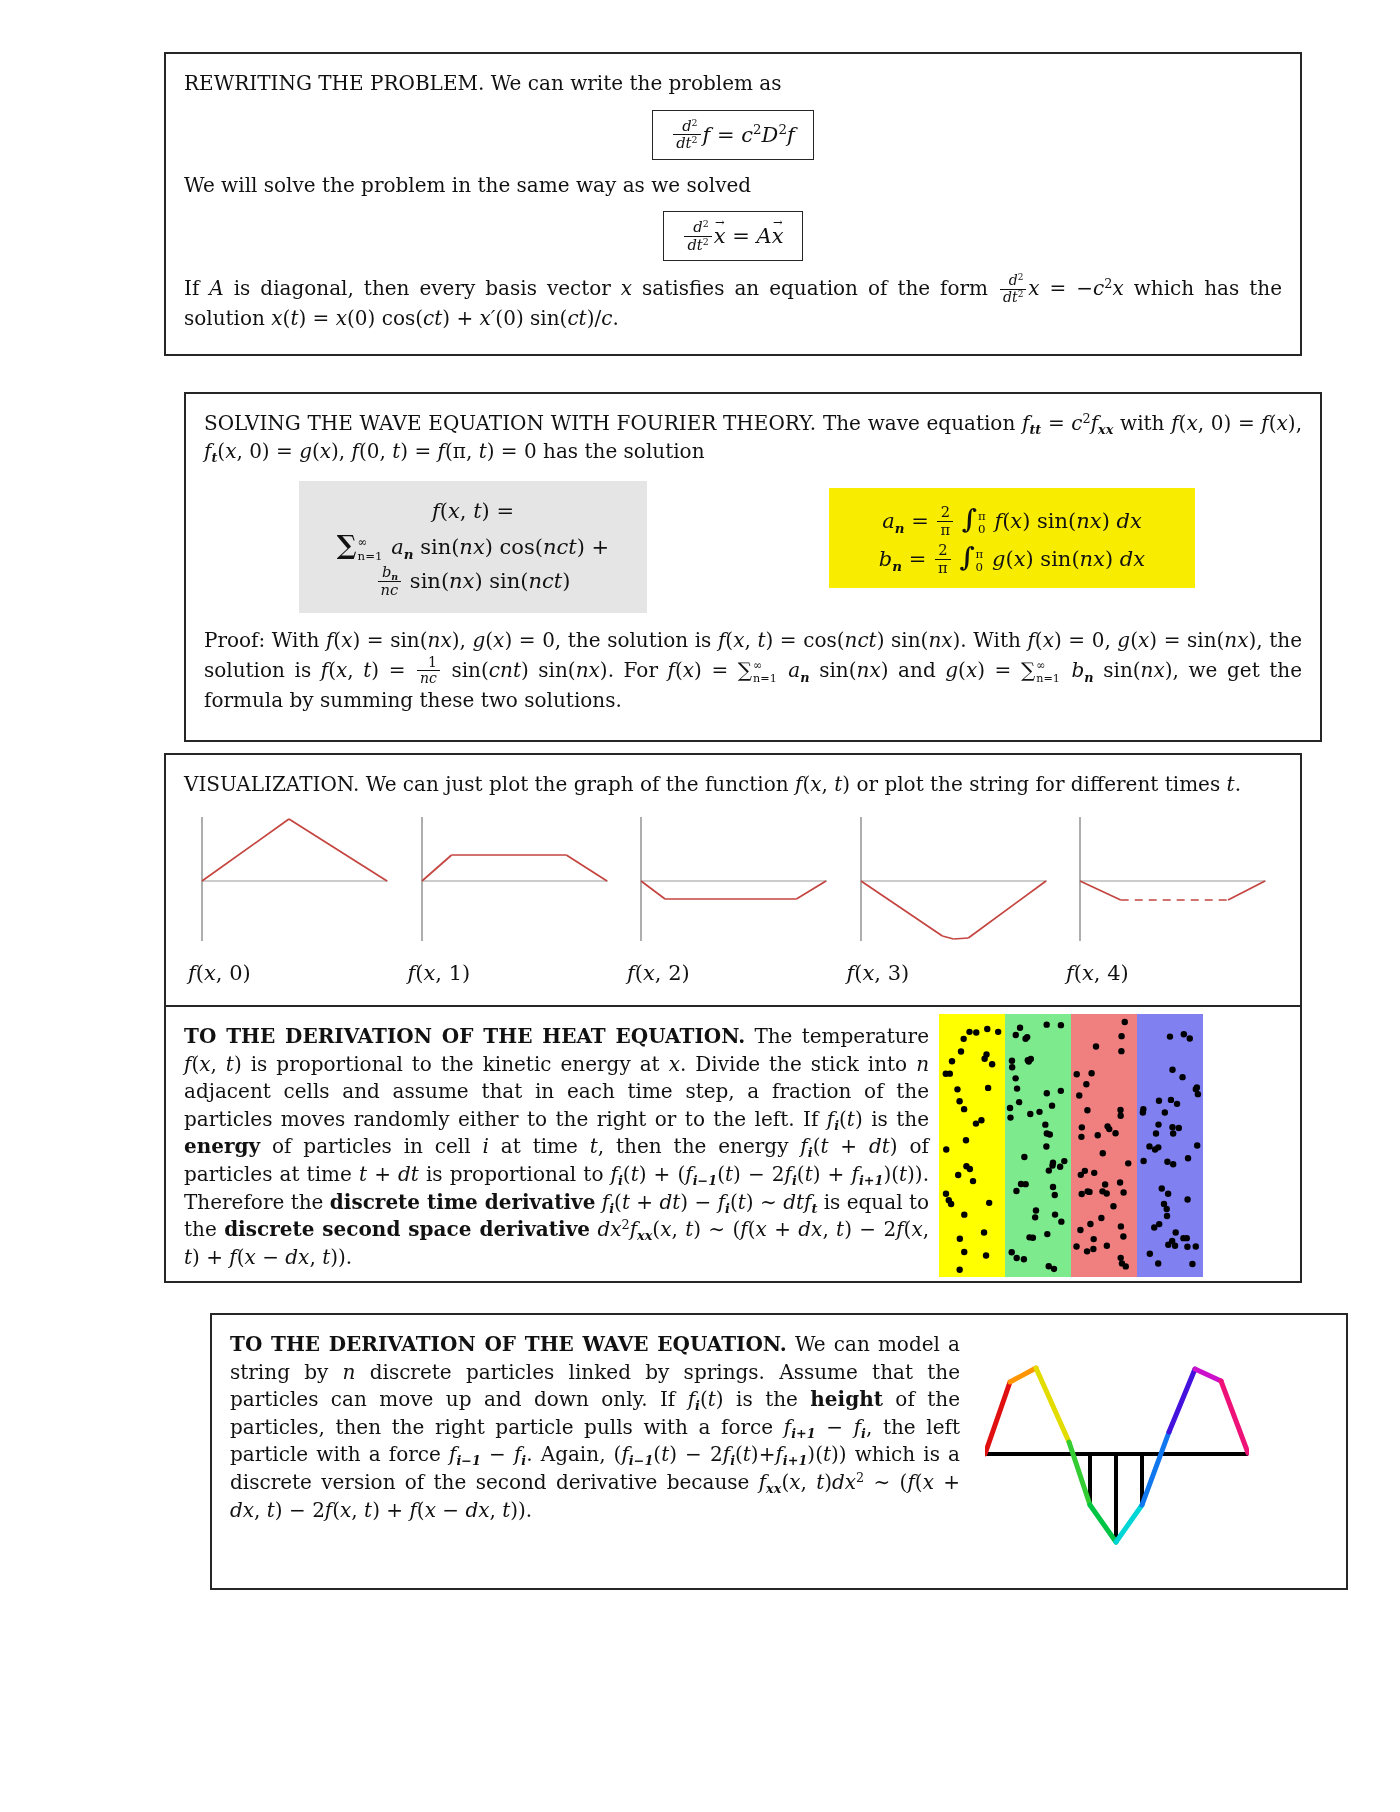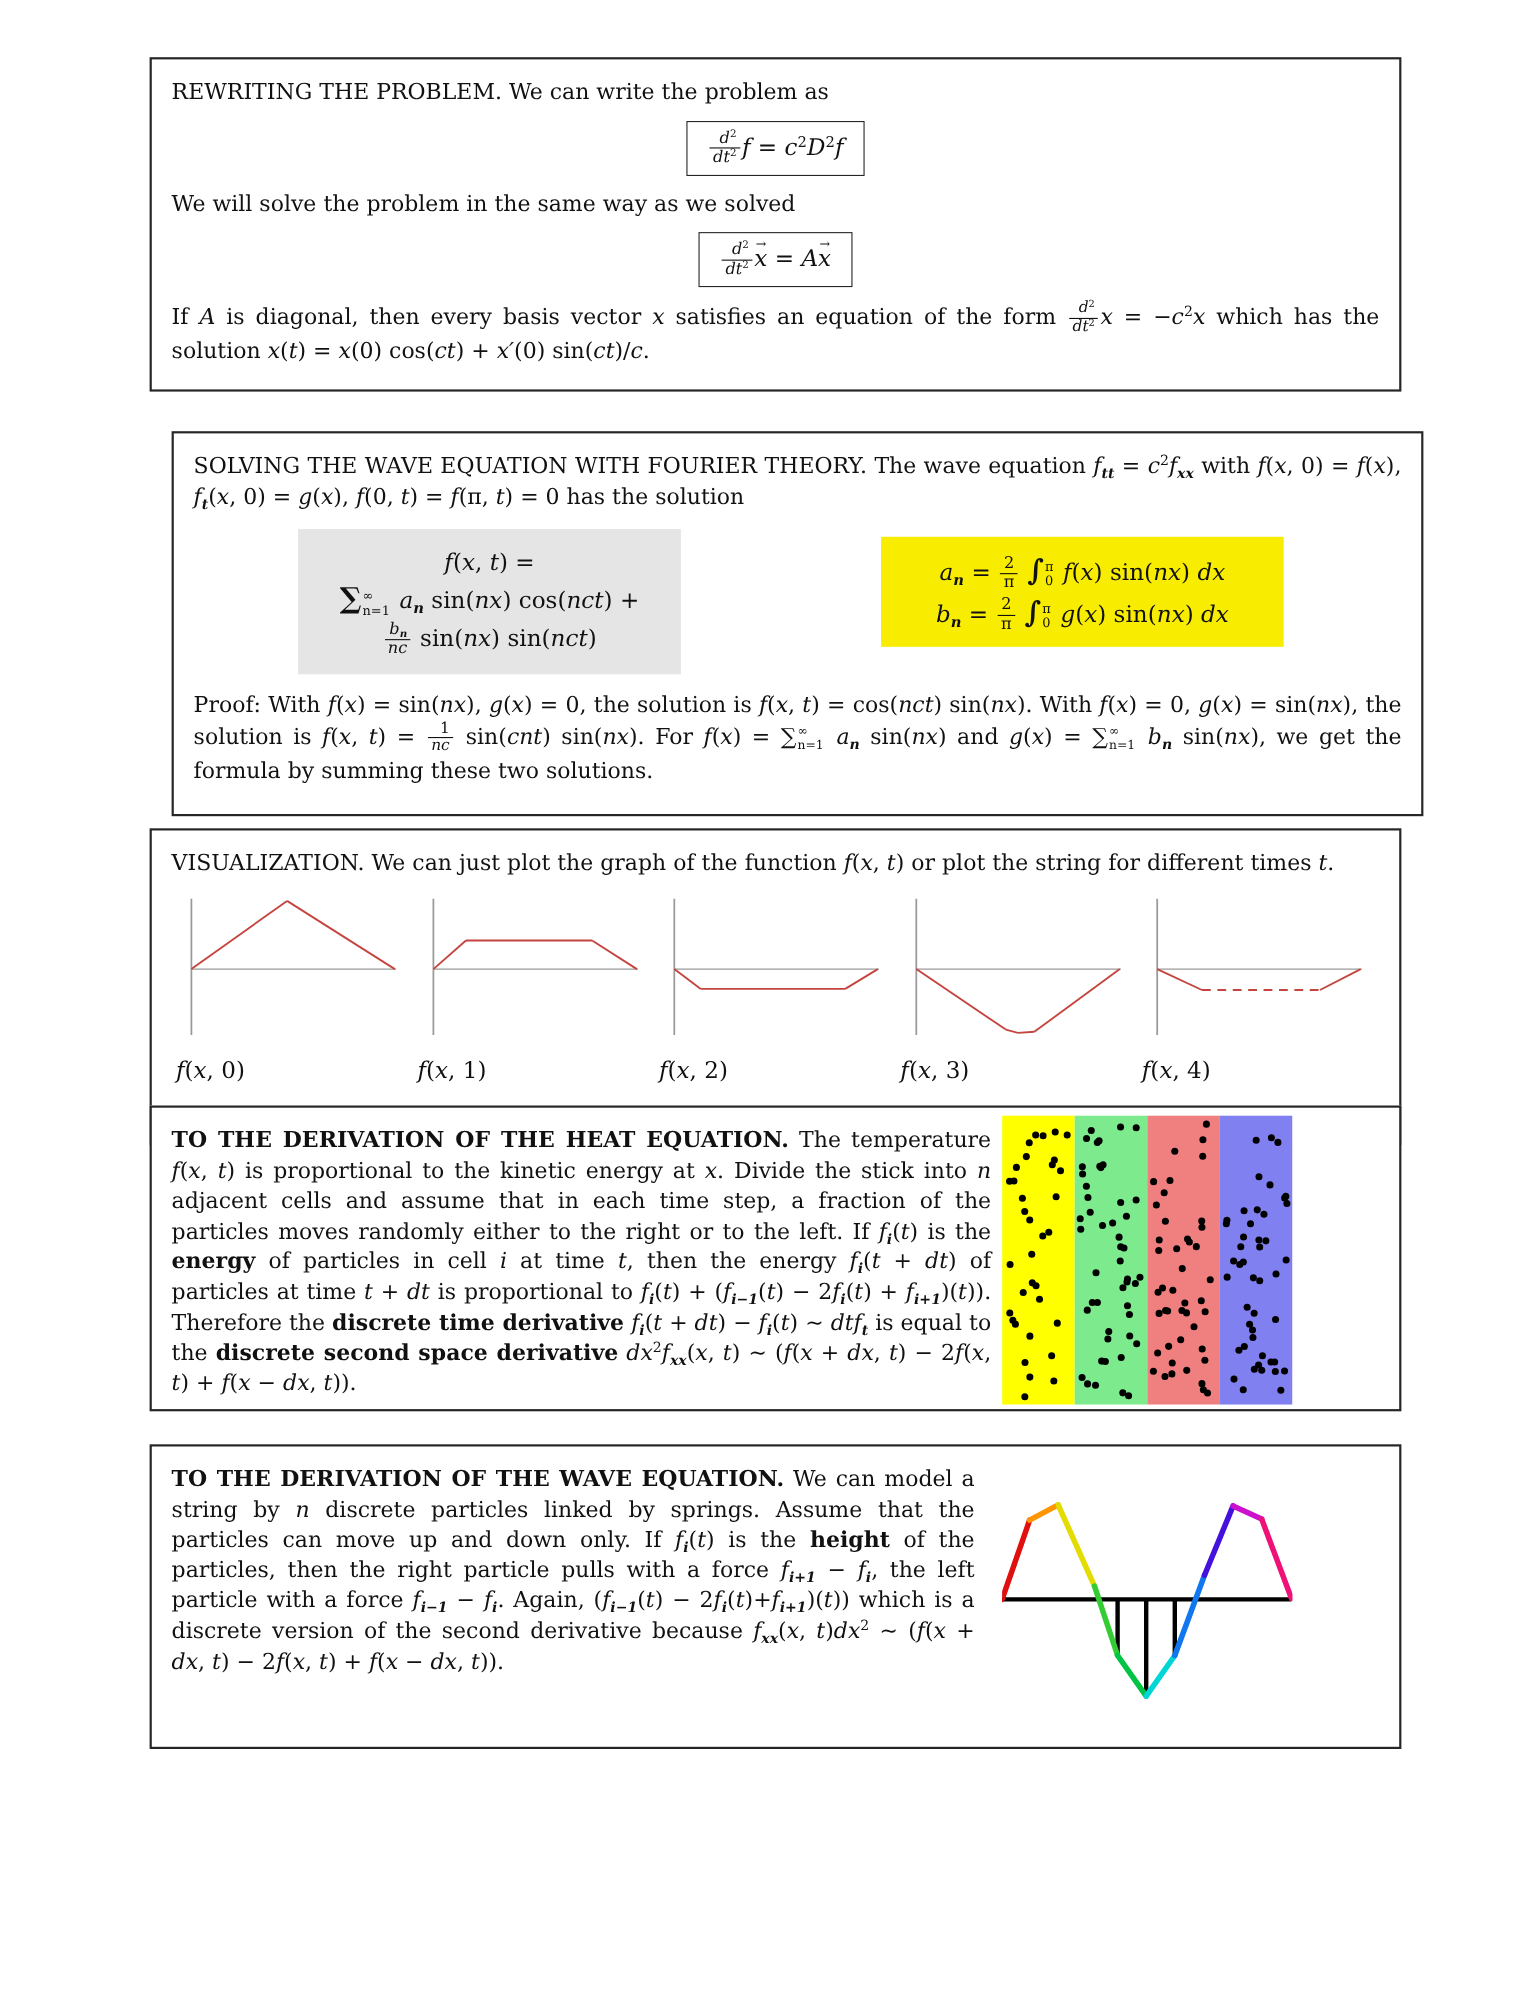--- a/index.html
+++ b/index.html
@@ -1,24 +1,24 @@
 <!DOCTYPE html>
 <html><head>
 <meta charset="utf-8">
 <style>
   html,body{margin:0;padding:0;background:#ffffff;}
   .page{position:relative;width:1400px;height:1812px;background:#ffffff;
         font-family:"DejaVu Serif", serif;color:#111;}
-  .secbox{position:absolute;left:136px;width:1138px;border:2px solid #262626;
+  .secbox{position:absolute;left:164px;width:1138px;border:2px solid #262626;
           background:#fff;box-sizing:border-box;padding:10px 18px;}
   #box1{top:52px;height:304px;}
   #box2{top:392px;height:350px;margin-left:20px;}
   #box3{top:753px;height:288px;}
   #box4{top:1005px;height:278px;}
-  #box5{top:1313px;height:277px;}
+  #box5{top:1313px;height:277px;margin-left:46px;}
   p.doc{margin:6px 0;font-size:20px;line-height:1.38;}
   .just{text-align:justify;}
   .it{font-style:italic;}
   .bd{font-weight:bold;}
   .big{font-size:1.25em;}
   sub,sup{font-size:64%;line-height:0;}
   sub{vertical-align:-0.35em;}
   sup{vertical-align:0.55em;}
   .frac{display:inline-block;vertical-align:-0.45em;text-align:right;
         font-size:0.7em;line-height:1.12;margin:0 2px;}

